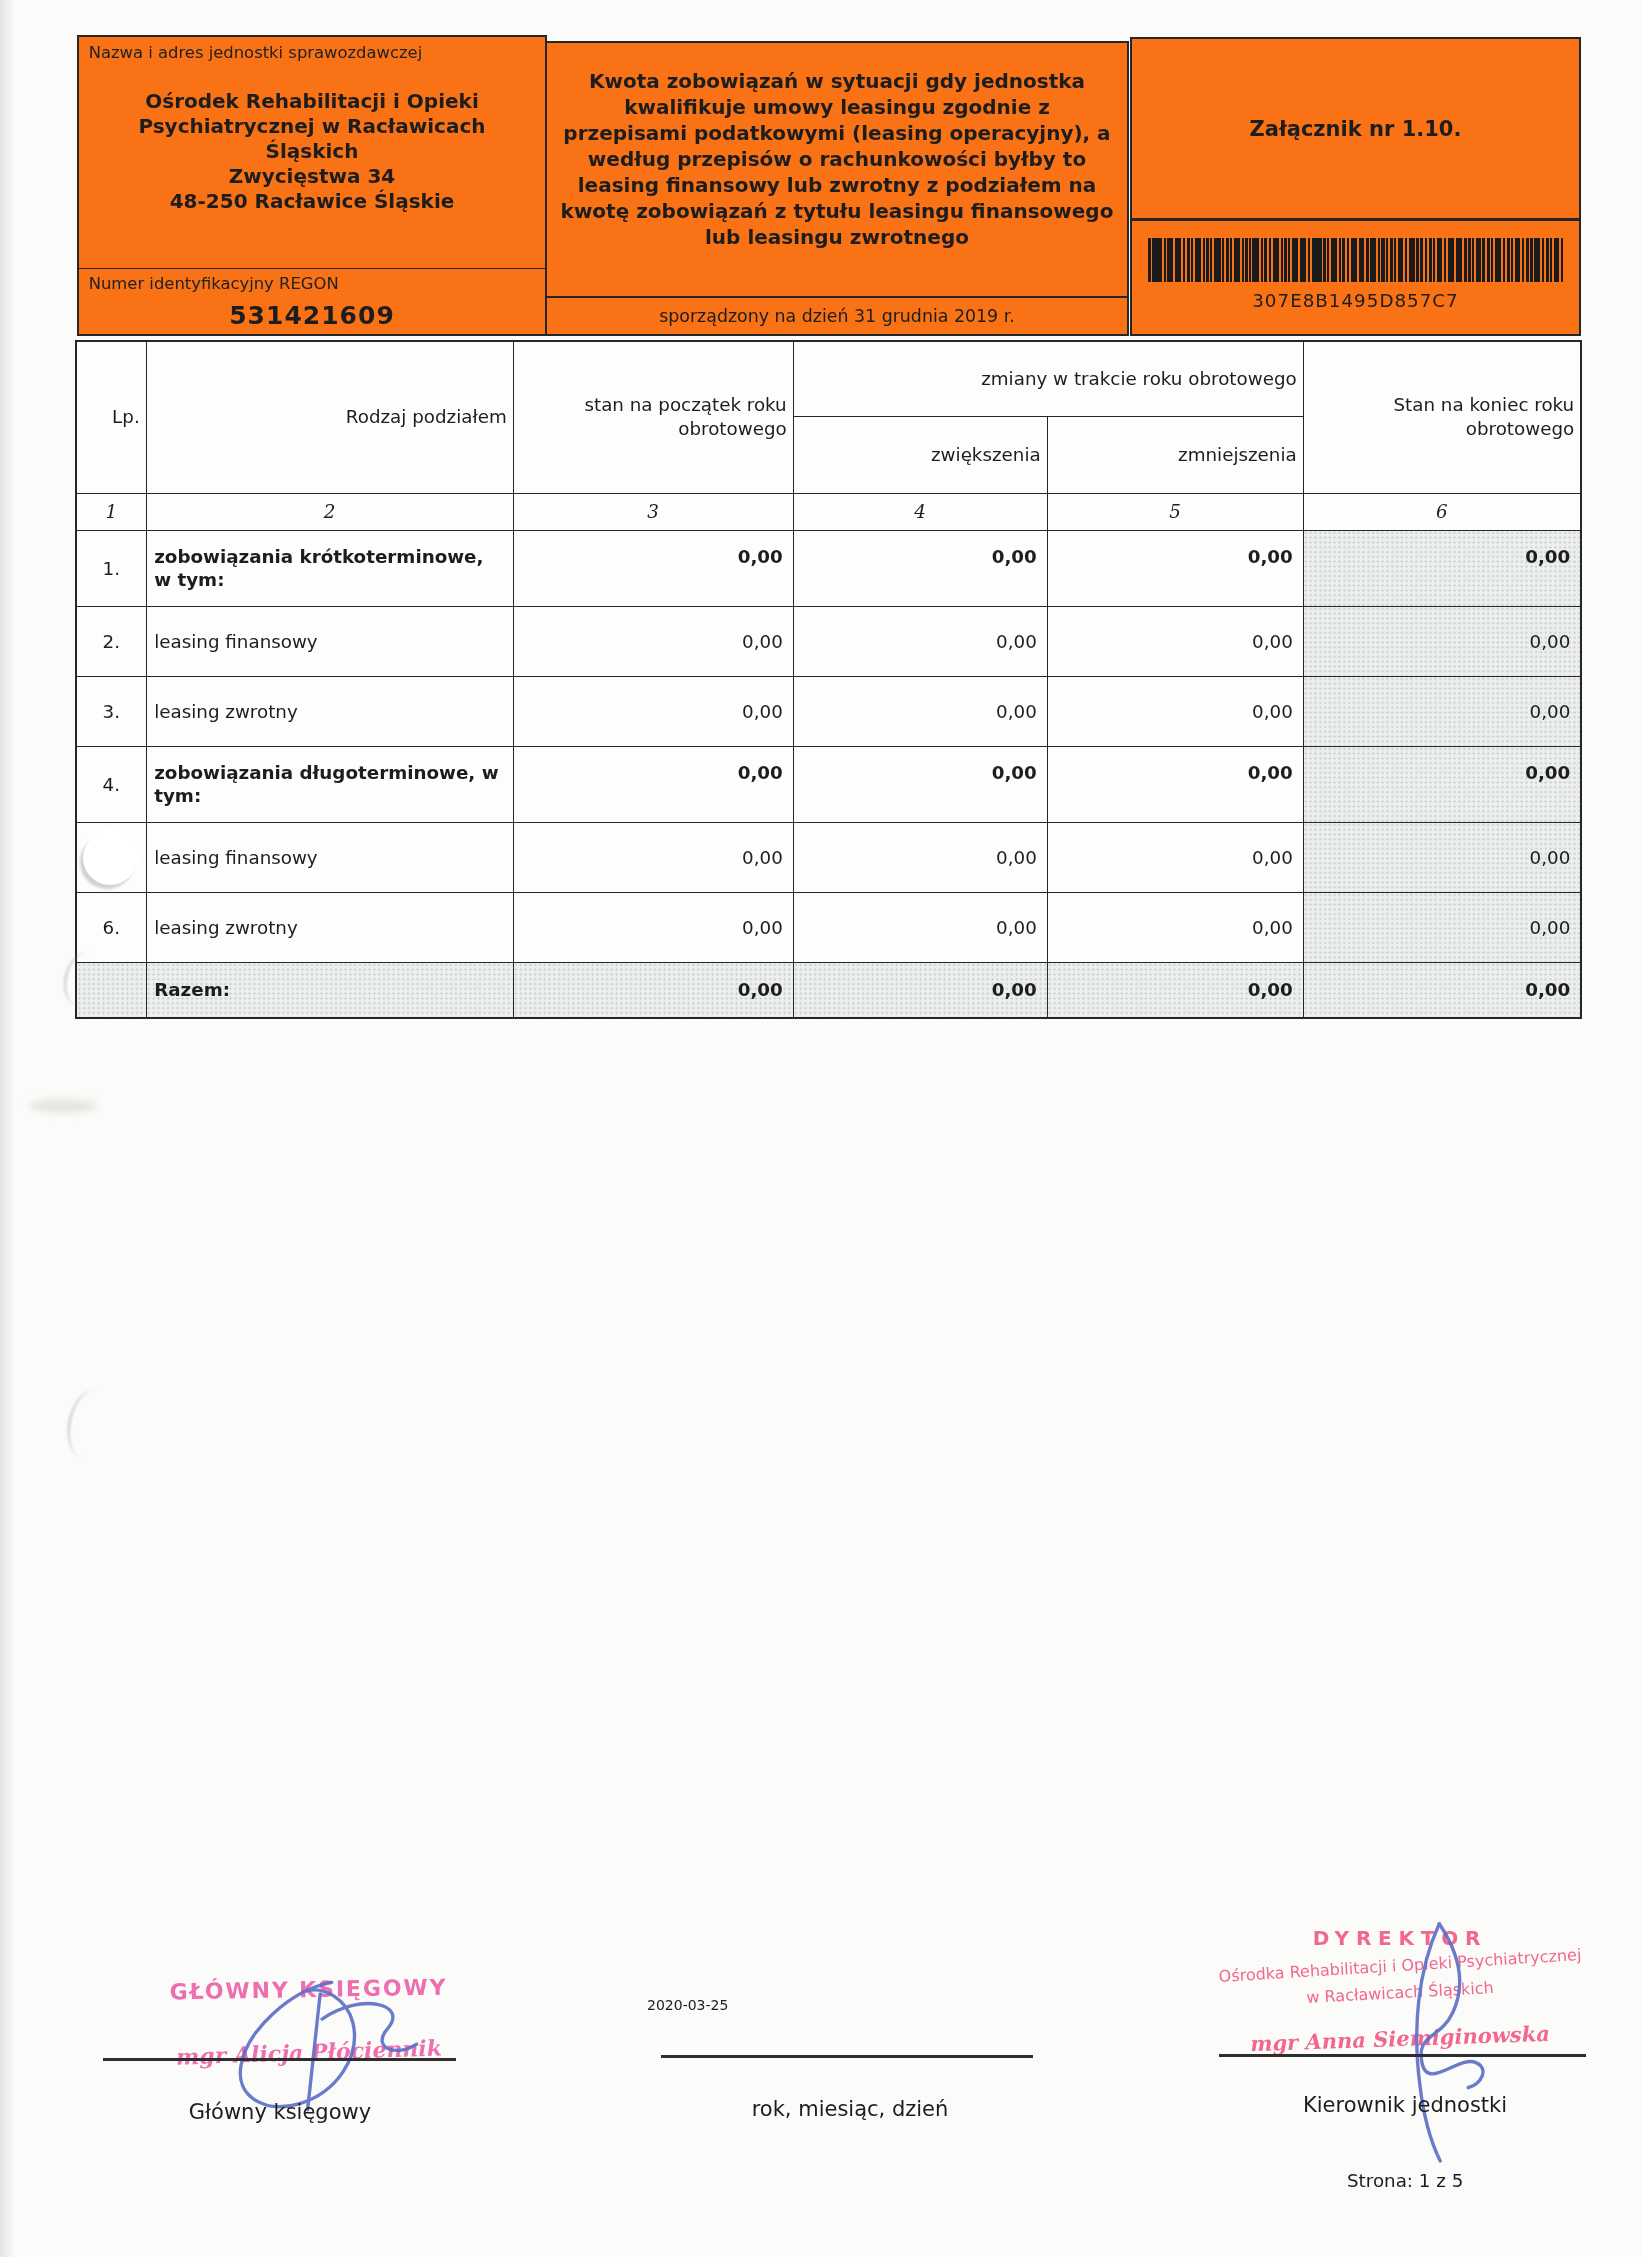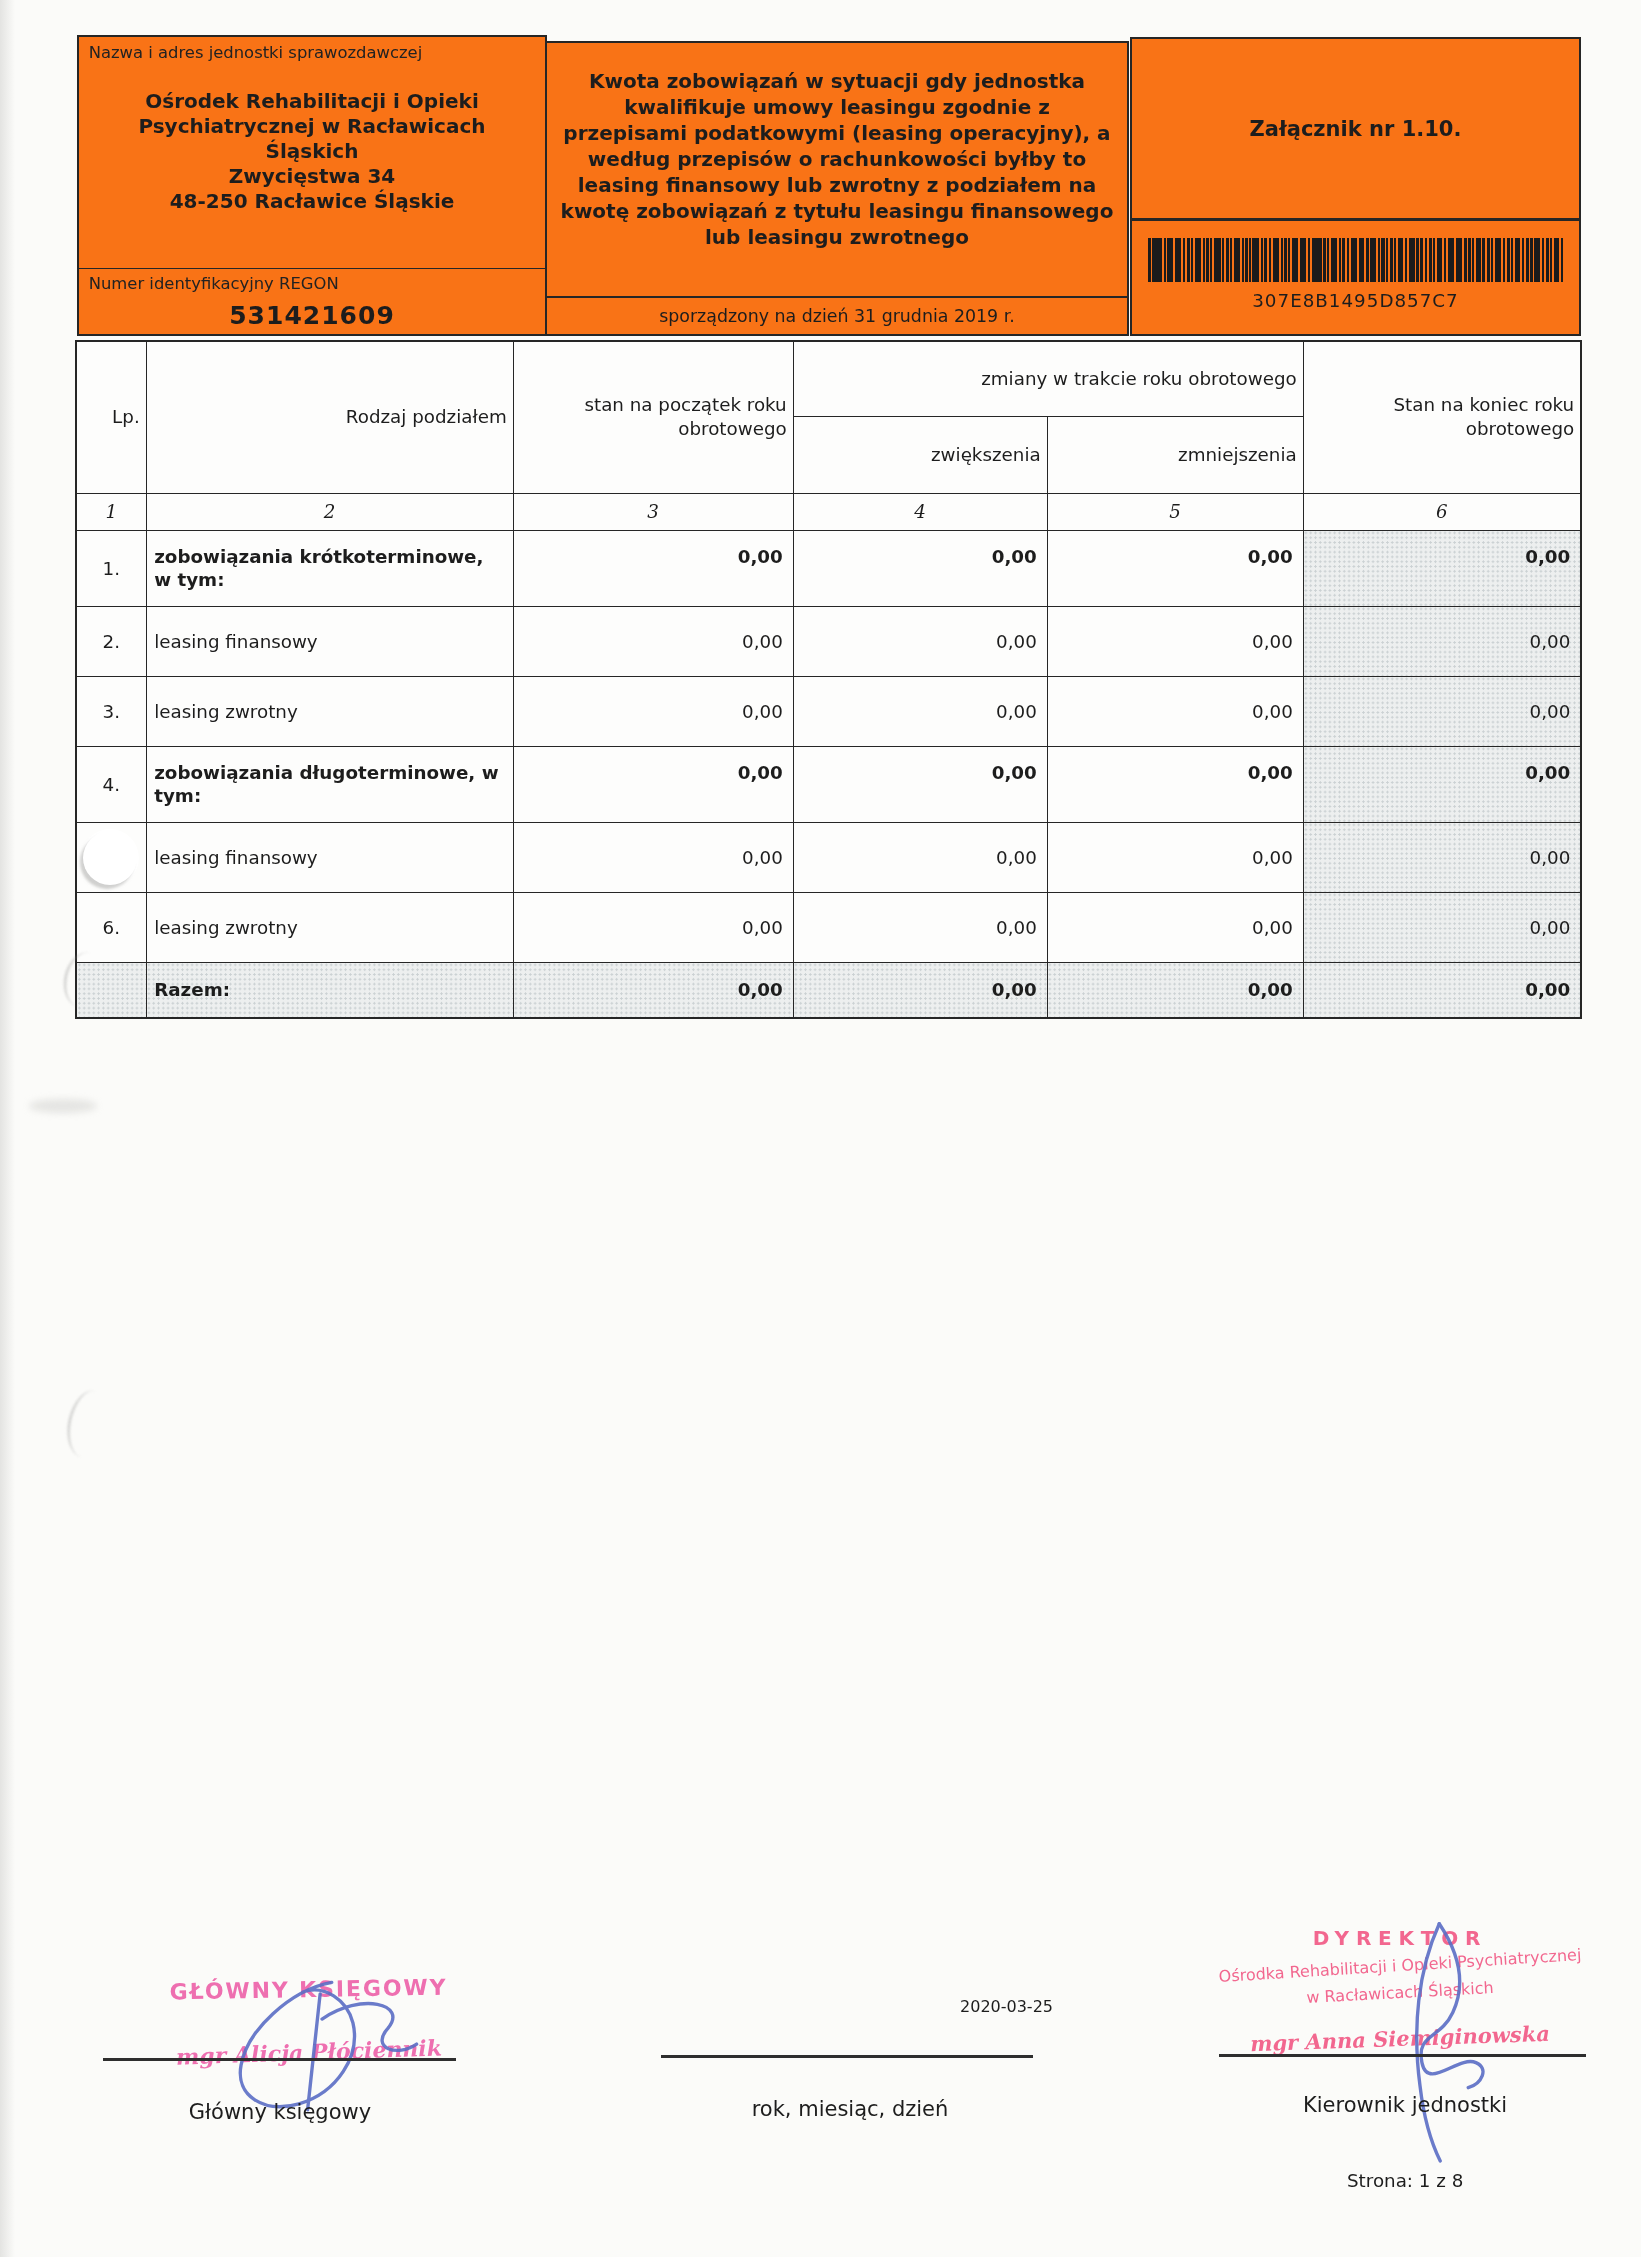--- a/index.html
+++ b/index.html
@@ -61,21 +61,21 @@
     background:#ffffff; box-shadow:-2.9px 3.9px 2.9px rgba(170,170,168,.55), 0 0 0 1.9px #fff; }
 
   
   .sig-line { position:absolute; border-top:3.9px solid #2e2e2e; }
   .caption { position:absolute; font-size:21px; text-align:center; }
   .stamp { position:absolute; text-align:center; }
   .pink1 { color:#ee6fb0; }
   .pink2 { color:#f2678f; }
   .stamp-title-left { font-weight:bold; font-size:22px; letter-spacing:1.9px; transform:rotate(-1deg); }
   .script { font-family:"DejaVu Serif","Liberation Serif",serif; font-style:italic; font-weight:bold; }
-  .date-mid { position:absolute; font-size:16px; text-align:right; }
+  .date-mid { position:absolute; font-size:14px; text-align:left; }
   .stamp-title-right { font-weight:bold; font-size:20px; letter-spacing:6.8px; }
   .stamp-l2 { font-size:16px; transform:rotate(-3.5deg); margin-top:1.9px; }
   .stamp-l3 { font-size:16px; transform:rotate(-3deg); margin-top:3.9px; }
   .stamp-name-right { font-size:21px; transform:rotate(-2deg); margin-top:25px; }
   .page-num { position:absolute; font-size:18.3px; }
   svg.sig { position:absolute; overflow:visible; }
 
   
   .artifact { position:absolute; pointer-events:none; }
   .crescent { width:41px; height:56px; border-left:3.9px solid rgba(150,150,148,.35); border-radius:50%; transform:rotate(12deg); filter:blur(1px); }
@@ -229,16 +229,16 @@
   <div class="stamp pink2 script stamp-name-right" style="left:1236px; top:2001px; width:328px;">mgr Anna Siemiginowska</div>
   <svg class="sig" style="left:1366px; top:1910px;" width="135" height="256" viewBox="0 0 140 265">
     <g fill="none" stroke="#5b6ec5" stroke-width="3.5" stroke-linecap="round" opacity="0.9">
       <path d="M76,14 C54,62 48,122 56,182 C60,216 68,242 77,260"></path>
       <path d="M76,14 C96,44 104,76 90,106 C77,134 52,128 58,158 C64,188 96,150 114,158 C128,164 120,180 106,184"></path>
     </g>
   </svg>
   <div class="sig-line" style="left:1219px; top:2054px; width:367px;"></div>
   <div class="caption" style="left:1241px; top:2093px; width:328px;">Kierownik jednostki</div>
 
-  <div class="page-num" style="left:1347px; top:2170px;">Strona: 1  z 8</div>
+  <div class="page-num" style="left:1347px; top:2170px;">Strona: 1  z 5</div>
 
 </div>
 
 
 </body></html>

